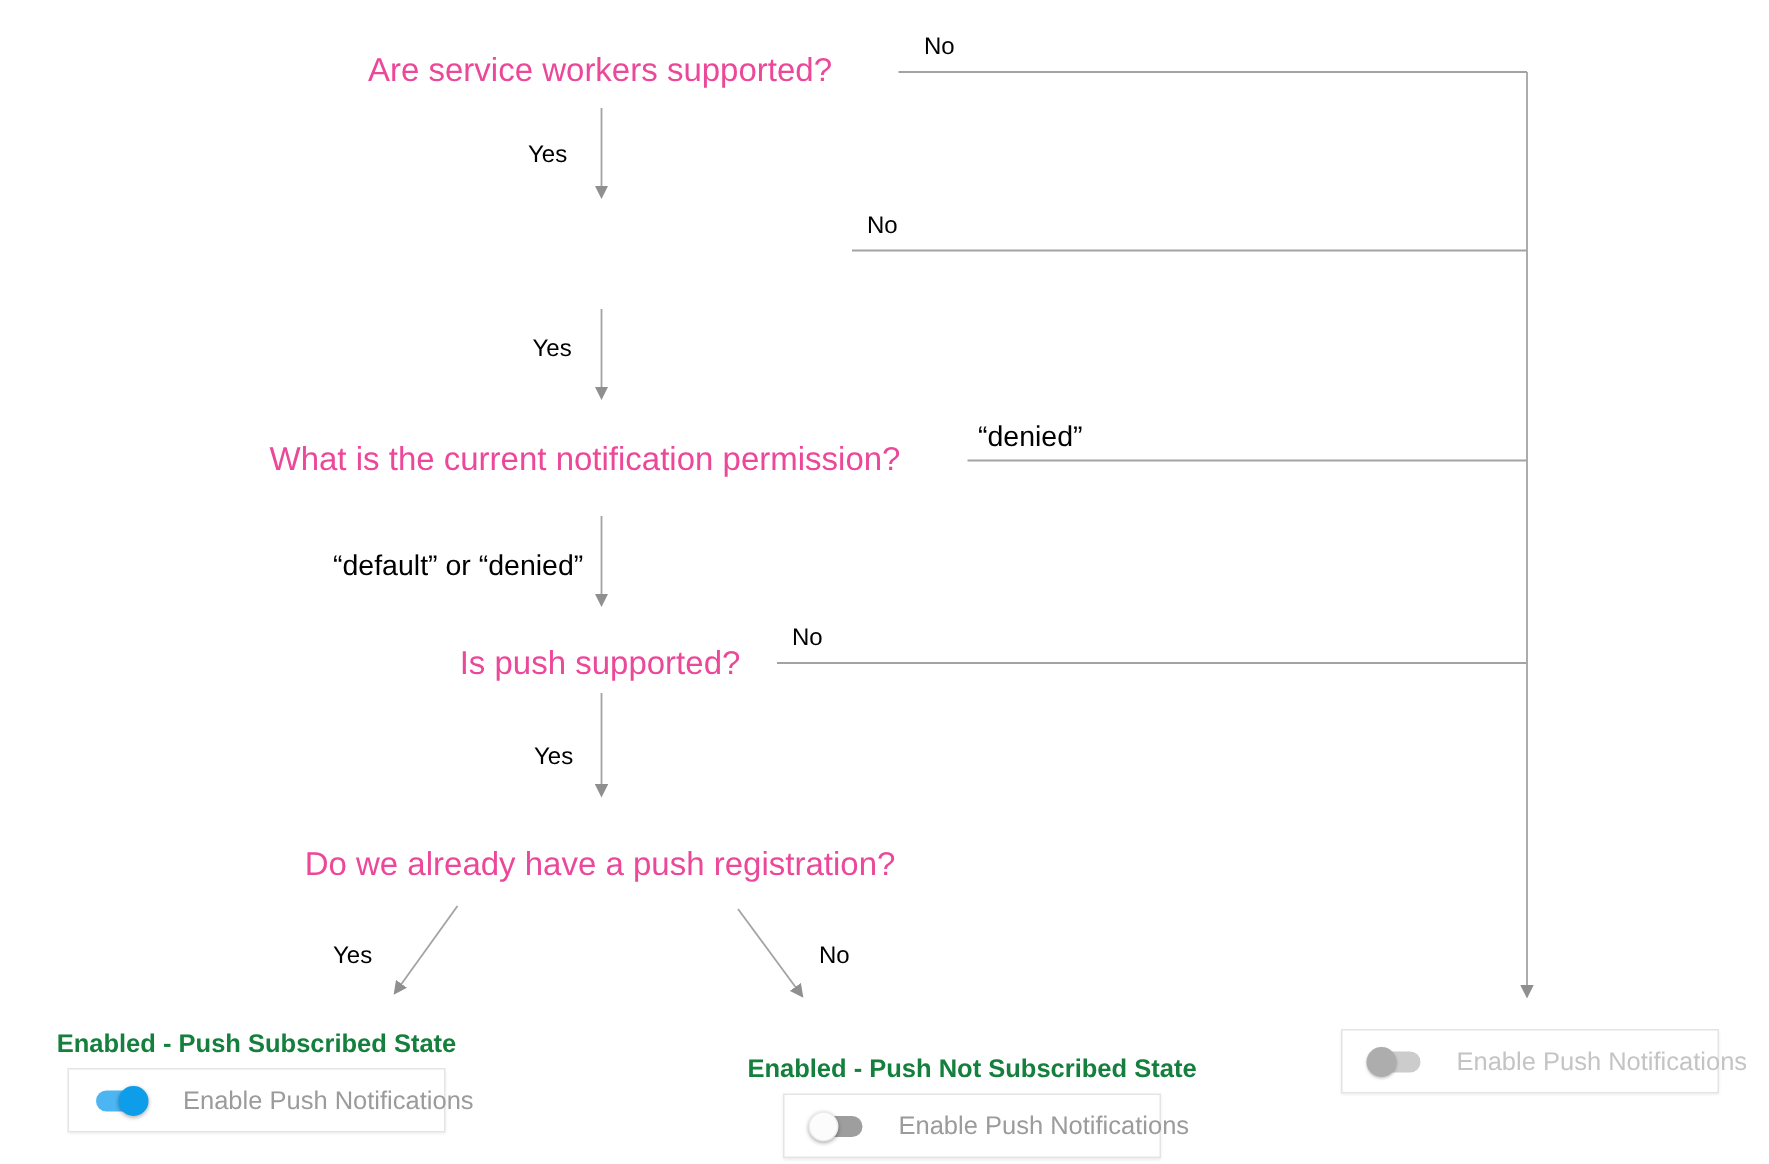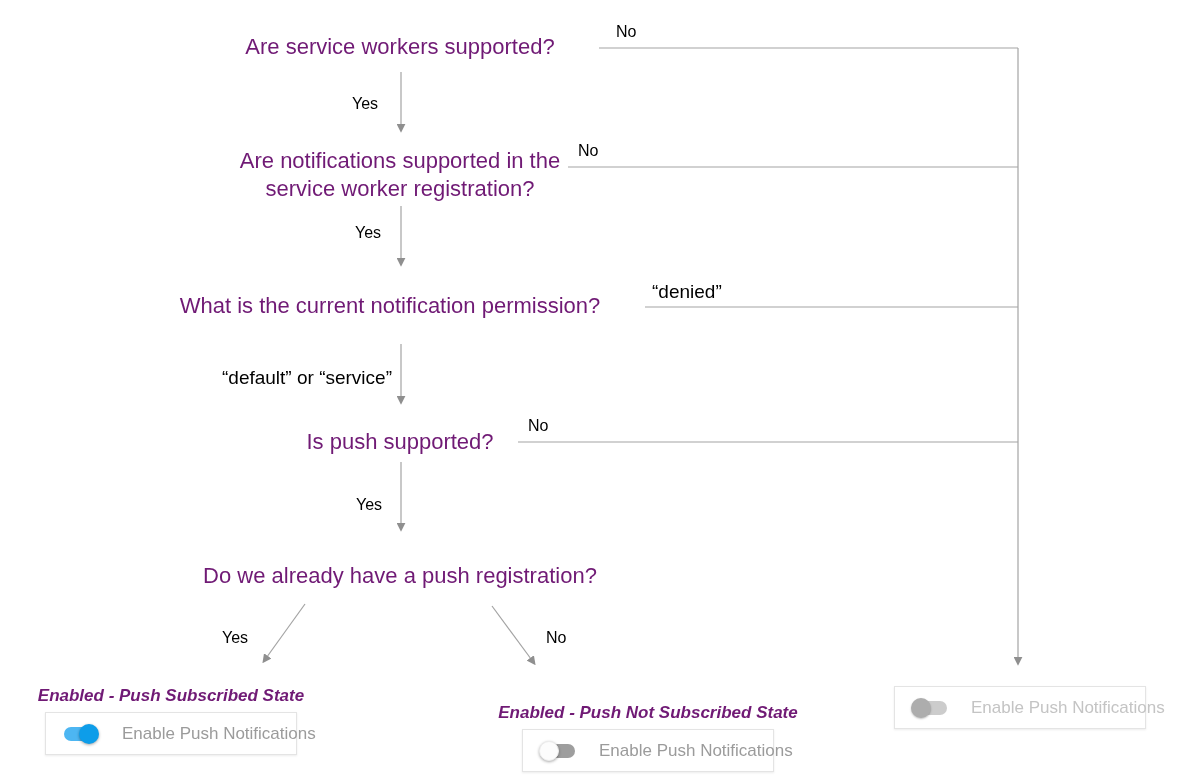--- a/index.html
+++ b/index.html
@@ -16,21 +16,21 @@
 
   .connectors {
     position: absolute;
     inset: 0;
     width: 1179px;
     height: 776px;
   }
 
   .question {
     position: absolute;
-    color: #701a75;
+    color: #ec4899;
     font-size: 22px;
     line-height: 1.25;
     text-align: center;
     transform: translateX(-50%);
     white-space: nowrap;
   }
   .question.wrap { white-space: normal; width: 340px; }
 
   .edge-label {
     position: absolute;
@@ -38,23 +38,22 @@
     font-size: 16px;
     white-space: nowrap;
   }
   .edge-label.quoted { font-size: 19px; }
 
   .outcome {
     position: absolute;
     text-align: center;
   }
   .outcome-title {
-    color: #701a75;
+    color: #15803d;
     font-size: 17px;
-    font-style: italic;
     font-weight: 700;
     margin-bottom: 6px;
     white-space: nowrap;
   }
   .card {
     margin: 0 auto;
     width: 252px;
     height: 43px;
     background: #ffffff;
     border: 1px solid #e4e4e4;
@@ -122,36 +121,35 @@
 
       <line x1="1018" y1="48" x2="1018" y2="663" marker-end="url(#arrow)"></line>
 
       <line x1="305" y1="604" x2="264" y2="661" marker-end="url(#arrow)"></line>
       <line x1="492" y1="606" x2="534" y2="663" marker-end="url(#arrow)"></line>
     </g>
   </svg>
 
   <div class="question" style="left:400px; top:33px;">Are service workers supported?</div>
 
-  <div class="question wrap" style="left:400px; top:147px;">Are notifications supported in the service worker registration?</div>
 
   <div class="question" style="left:400px; top:428px;">Is push supported?</div>
 
   <div class="question" style="left:390px; top:292px;">What is the current notification permission?</div>
 
   <div class="question" style="left:400px; top:562px;">Do we already have a push registration?</div>
 
   <div class="edge-label" style="left:352px; top:95px;">Yes</div>
   <div class="edge-label" style="left:616px; top:23px;">No</div>
 
   <div class="edge-label" style="left:355px; top:224px;">Yes</div>
   <div class="edge-label" style="left:578px; top:142px;">No</div>
 
   <div class="edge-label quoted" style="left:652px; top:281px;">“denied”</div>
-  <div class="edge-label quoted" style="left:222px; top:367px;">“default” or “service”</div>
+  <div class="edge-label quoted" style="left:222px; top:367px;">“default” or “denied”</div>
 
   <div class="edge-label" style="left:356px; top:496px;">Yes</div>
   <div class="edge-label" style="left:528px; top:417px;">No</div>
 
   <div class="edge-label" style="left:222px; top:629px;">Yes</div>
   <div class="edge-label" style="left:546px; top:629px;">No</div>
 
   <div class="outcome" style="left:30px; top:686px; width:282px;">
     <div class="outcome-title">Enabled - Push Subscribed State</div>
     <div class="card">

